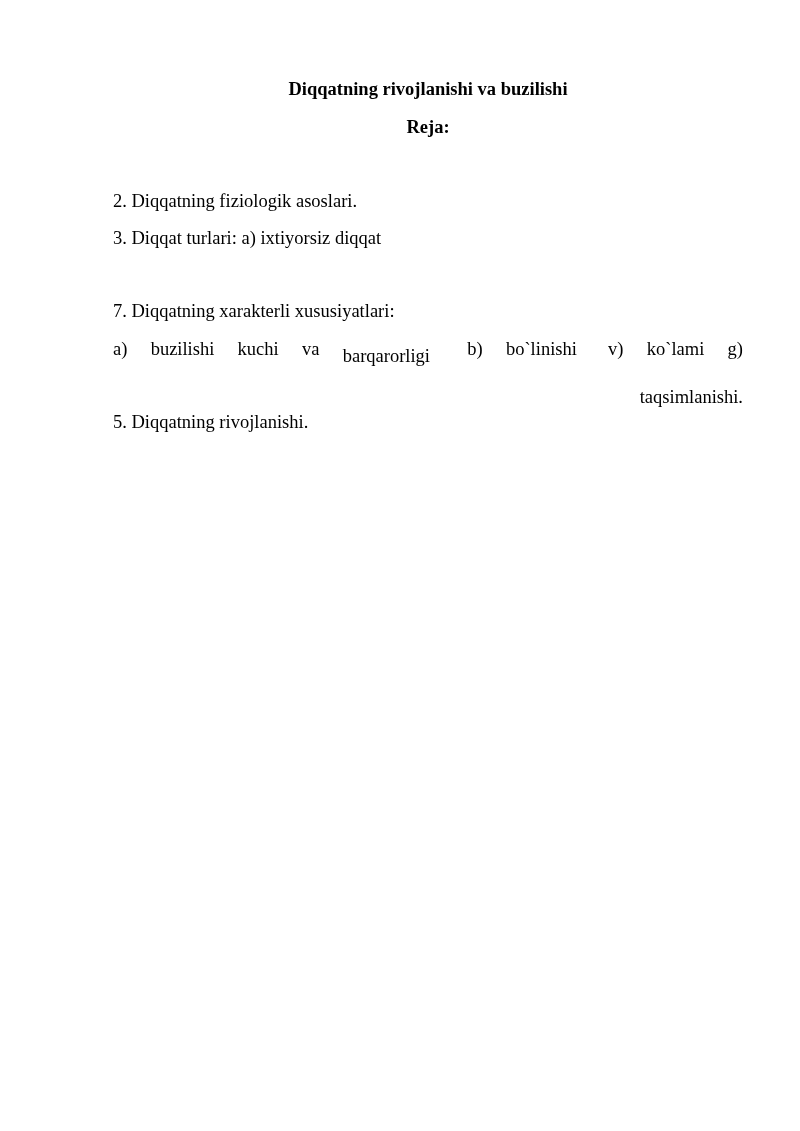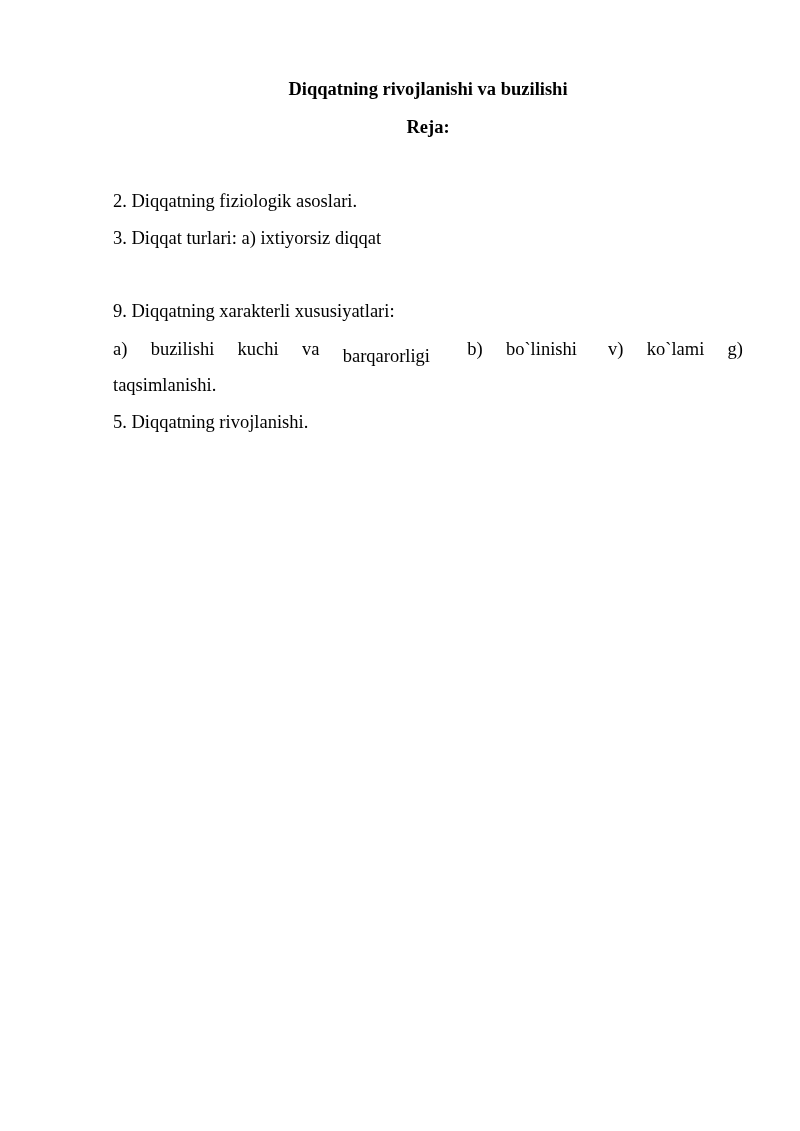--- a/index.html
+++ b/index.html
@@ -31,30 +31,30 @@
   </style>
 </head>
 <body>
 
 <div class="page">
   <div class="title">Diqqatning rivojlanishi va buzilishi</div>
   <div class="reja">Reja:</div>
 
   <div class="line" style="top:190px;">2. Diqqatning fiziologik asoslari.</div>
   <div class="line" style="top:227px;">3. Diqqat turlari: a) ixtiyorsiz diqqat</div>
-  <div class="line" style="top:300px;">9. Diqqatning xarakterli xususiyatlari:</div>
+  <div class="line" style="top:300px;">7. Diqqatning xarakterli xususiyatlari:</div>
 
   <div class="justify-line" style="top:338px;">
     <span>a)</span>
     <span>buzilishi</span>
     <span>kuchi</span>
     <span>va</span>
     <span style="margin-right:14px;margin-top:7px;">barqarorligi</span>
     <span>b)</span>
     <span style="margin-right:8px;">bo`linishi</span>
     <span>v)</span>
     <span style="margin-right:0;">ko`lami</span>
     <span>g)</span>
   </div>
 
-  <div class="line" style="top:374px;">taqsimlanishi.</div>
+  <div class="line" style="top:386px;text-align:right;">taqsimlanishi.</div>
   <div class="line" style="top:411px;">5. Diqqatning rivojlanishi.</div>
 </div>
 
 </body></html>

